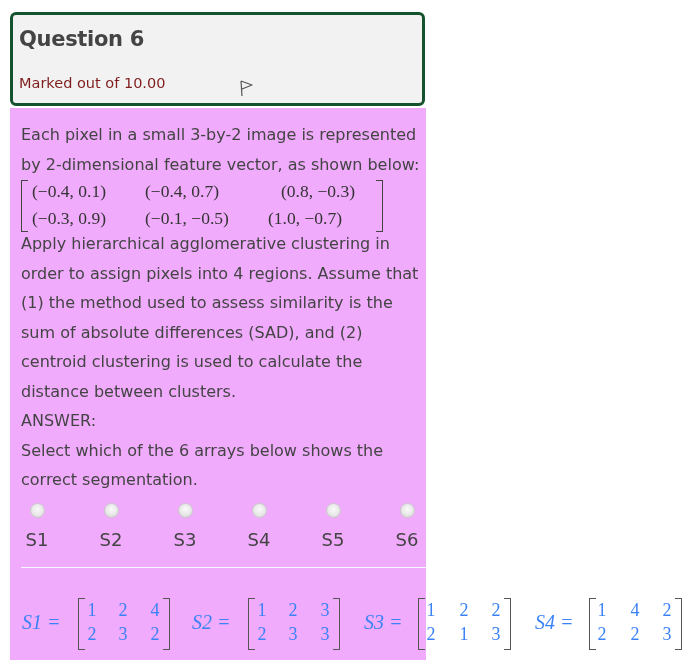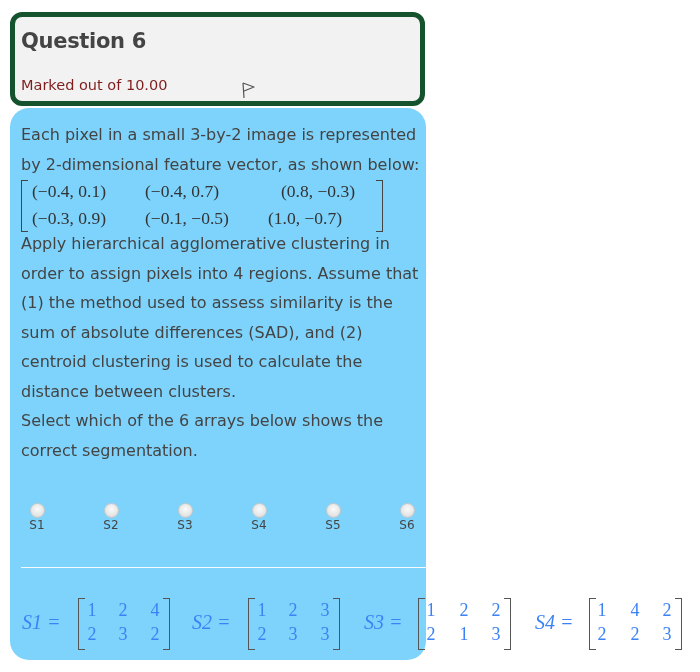--- a/index.html
+++ b/index.html
@@ -1,39 +1,39 @@
 <!DOCTYPE html>
 <html><head>
 <meta charset="utf-8">
 <style>
   html, body { margin:0; padding:0; background:#ffffff; }
   body { width:700px; height:672px; position:relative; overflow:hidden;
          font-family:"DejaVu Sans", sans-serif; color:#333; }
   .info { position:absolute; left:10px; top:12px; width:415px; height:94px;
-          background:#f2f2f2; border:5px solid #14532d; border-radius:12px; box-sizing:border-box; }
+          background:#f2f2f2; border:3px solid #14532d; border-radius:6px; box-sizing:border-box; }
   .qno { position:absolute; left:6px; top:12px; font-size:21px; font-weight:bold; color:#444; letter-spacing:-0.3px; }
   .state { position:absolute; left:174px; top:19px; font-size:14.5px; color:#444; }
   .grade { position:absolute; left:6px; top:60px; font-size:14.5px; color:#7f1d1d; }
   .flag { position:absolute; left:226px; top:58px; display:flex; align-items:center; cursor:pointer; }
   .flag svg { width:14px; height:18px; margin-right:8px; margin-top:6px; }
   .flag span { font-size:15.5px; font-weight:bold; color:#444; }
   .content { position:absolute; left:10px; top:108px; width:416px; height:552px;
-             background:#7dd3fc;border-radius:19px; }
+             background:#f0abfc; }
   .qtext { position:absolute; left:11px; top:12px; width:400px; font-size:16px; line-height:29.5px; color:#444; }
   .mat { position:relative; height:58px; margin:-2px 0 0 0; font-family:"Liberation Serif", serif; font-size:17.5px; color:#333; }
   .mat .lb, .mat .rb { position:absolute; top:3px; width:6px; height:50px; border:1.5px solid #444; }
   .mat .lb { left:0; border-right:none; }
   .mat .rb { left:355px; border-left:none; }
   .mat .cell { position:absolute; white-space:nowrap; }
   .radios { position:absolute; left:0; top:390px; width:416px; height:60px; }
   .opt { position:absolute; top:0; width:40px; text-align:center; cursor:pointer; }
   .radio { width:15px; height:15px; border-radius:50%; margin:5px auto 0;
            background:radial-gradient(circle at 50% 40%, #fafafa 0%, #e6e6e6 60%, #cfcfcf 100%);
            border:1px solid #c9c9c9; box-sizing:border-box; }
-  .opt .lbl { display:block; font-size:12px; color:#444; }
+  .opt .lbl { display:block; margin-top:11px; font-size:18px; color:#444; }
   .divider { position:absolute; left:11px; top:459px; width:405px; height:1px; background:#f7f9fa; }
   .matrices { position:absolute; left:0; top:596px; width:700px; height:60px;
               font-family:"Liberation Serif", serif; color:#3b82f6; }
   .eq { position:absolute; top:0; height:56px; }
   .eq .name { position:absolute; top:15px; font-size:20px; font-style:italic; white-space:nowrap; }
   .eq .br { position:absolute; top:2px; width:6px; height:50px; border:1.3px solid #555; }
   .eq .num { position:absolute; font-size:18px; width:14px; text-align:center; }
 </style>
 </head>
 <body>
@@ -55,20 +55,21 @@
       <div class="lb"></div>
       <div class="cell" style="left:11px;top:0px">(−0.4, 0.1)</div>
       <div class="cell" style="left:124px;top:0px">(−0.4, 0.7)</div>
       <div class="cell" style="left:260px;top:0px">(0.8, −0.3)</div>
       <div class="cell" style="left:11px;top:27px">(−0.3, 0.9)</div>
       <div class="cell" style="left:124px;top:27px">(−0.1, −0.5)</div>
       <div class="cell" style="left:247px;top:27px">(1.0, −0.7)</div>
       <div class="rb"></div>
     </div>
     <div style="margin-top:-6px">Apply hierarchical agglomerative clustering in order to assign pixels into 4 regions. Assume that (1) the method used to assess similarity is the sum of absolute differences (SAD), and (2) centroid clustering is used to calculate the distance between clusters.</div>
+    <div>ANSWER:</div>
     <div>Select which of the 6 arrays below shows the correct segmentation.</div>
   </div>
 
   <div class="radios">
     <label class="opt" style="left:7px">
       <div class="radio"></div>
       <span class="lbl">S1</span>
     </label>
     <label class="opt" style="left:81px">
       <div class="radio"></div>

